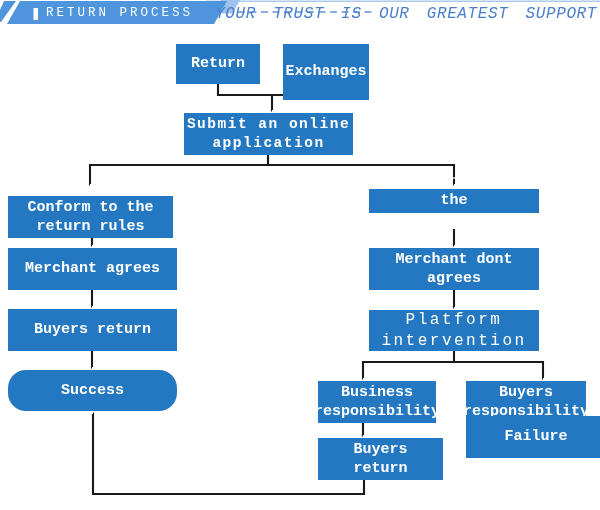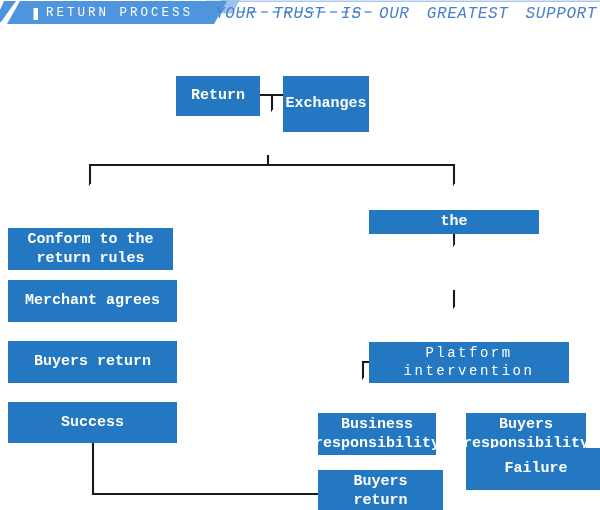--- a/index.html
+++ b/index.html
@@ -24,32 +24,31 @@
     white-space:nowrap;
   }
   
   .edges-svg{position:absolute;left:0;top:0;width:600px;height:510px;}
   .node{
     position:absolute;
     background:#2478c1;color:#ffffff;
     display:flex;align-items:center;justify-content:center;
     text-align:center;font-weight:700;font-size:15px;line-height:1.28;
     white-space:pre-line;
-    margin-top:32px;
   }
   .n-return          {left:176px;top:44px; width:84px; height:40px;}
   .n-exchanges       {left:283px;top:44px; width:86px; height:56px;}
   .n-submit          {left:184px;top:113px;width:169px;height:42px;font-size:14.5px;letter-spacing:1.5px;}
   .n-conform         {left:8px;  top:196px;width:165px;height:42px;}
   .n-merchant-agrees {left:8px;  top:248px;width:169px;height:42px;}
   .n-buyers-return   {left:8px;  top:309px;width:169px;height:42px;}
-  .n-success         {left:8px;  top:370px;width:169px;height:41px;}
-  .n-dont-conform    {left:369px;top:178px;width:170px;height:24px;}
+  .n-success         {left:8px;  top:370px;width:169px;height:41px;border-radius:18px;}
+  .n-dont-conform    {left:369px;top:189px;width:170px;height:24px;}
   .n-merchant-dont   {left:369px;top:248px;width:170px;height:42px;}
-  .n-platform        {left:369px;top:310px;width:200px;height:41px;font-weight:400;font-size:14px;letter-spacing:2.5px;}
+  .n-platform        {left:369px;top:310px;width:170px;height:41px;font-weight:400;font-size:16px;letter-spacing:2.5px;}
   .n-business-resp   {left:318px;top:381px;width:118px;height:42px;}
   .n-buyers-resp     {left:466px;top:381px;width:120px;height:42px;}
   .n-buyers-return-2 {left:318px;top:438px;width:125px;height:42px;}
   .n-failure         {left:466px;top:416px;width:140px;height:42px;}
 </style>
 </head>
 <body>
 
 <div class="canvas">
 
@@ -100,27 +99,30 @@
 
       <line x1="363" y1="423" x2="363" y2="435" marker-end="url(#arr)"></line>
       <line x1="543" y1="423" x2="543" y2="435" marker-end="url(#arr)"></line>
 
       <polyline points="364,480 364,494 93,494 93,414" marker-end="url(#arr)"></polyline>
     </g>
   </svg>
 
   <div class="node n-return">Return</div>
   <div class="node n-exchanges">Exchanges</div>
+  <div class="node n-submit">Submit an online
+application</div>
   <div class="node n-conform">Conform to the
 return rules</div>
   <div class="node n-merchant-agrees">Merchant agrees</div>
   <div class="node n-buyers-return">Buyers return</div>
   <div class="node n-success">Success</div>
   <div class="node n-dont-conform">Dont conform to the
 return rules</div>
+  <div class="node n-merchant-dont">Merchant dont agrees</div>
   <div class="node n-platform">Platform
 intervention</div>
   <div class="node n-business-resp">Business
 responsibility</div>
   <div class="node n-buyers-resp">Buyers
 responsibility</div>
   <div class="node n-buyers-return-2">Buyers
 return</div>
   <div class="node n-failure">Failure</div>
 

